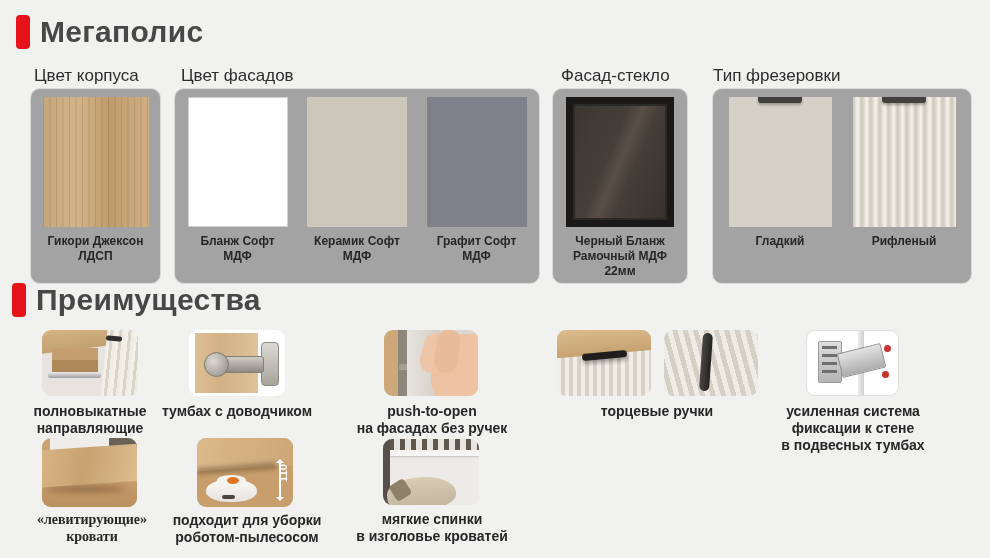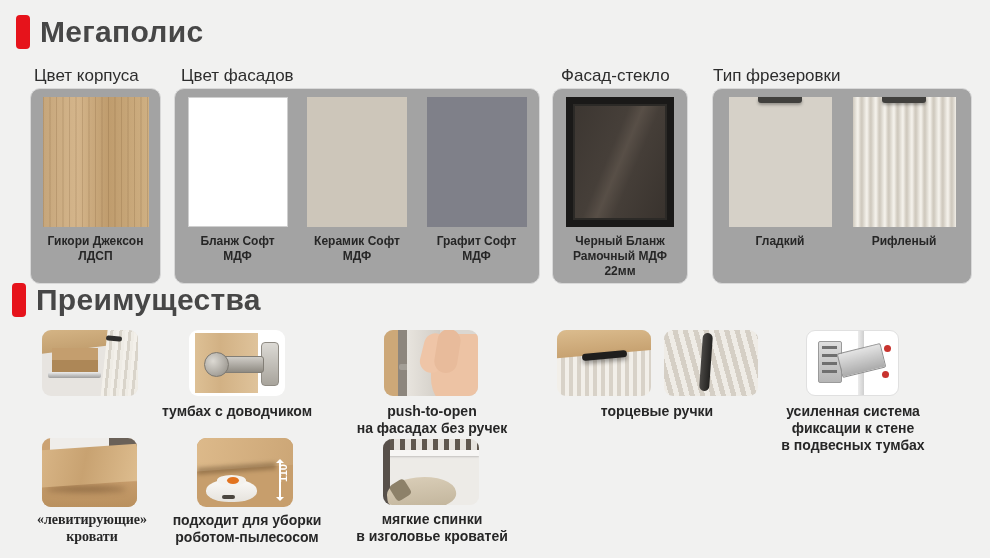--- a/index.html
+++ b/index.html
@@ -268,20 +268,22 @@
 
   <div class="ph" id="a8">
     <div class="hb-panel"></div>
     <div class="hb-slats"></div>
     <div class="hb-rail"></div>
     <div class="hb-side"></div>
     <div class="hb-pillow"></div>
     <div class="hb-fold"></div>
   </div>
 
+  <div class="alabel" id="l1">полновыкатные
+направляющие</div>
   <div class="alabel" id="l2">тумбах с доводчиком</div>
   <div class="alabel" id="l3">push-to-open
 на фасадах без ручек</div>
   <div class="alabel" id="l4">торцевые ручки</div>
   <div class="alabel" id="l5">усиленная система
 фиксации к стене
 в подвесных тумбах</div>
   <div class="alabel" id="l6">«левитирующие»
 кровати</div>
   <div class="alabel" id="l7">подходит для уборки

